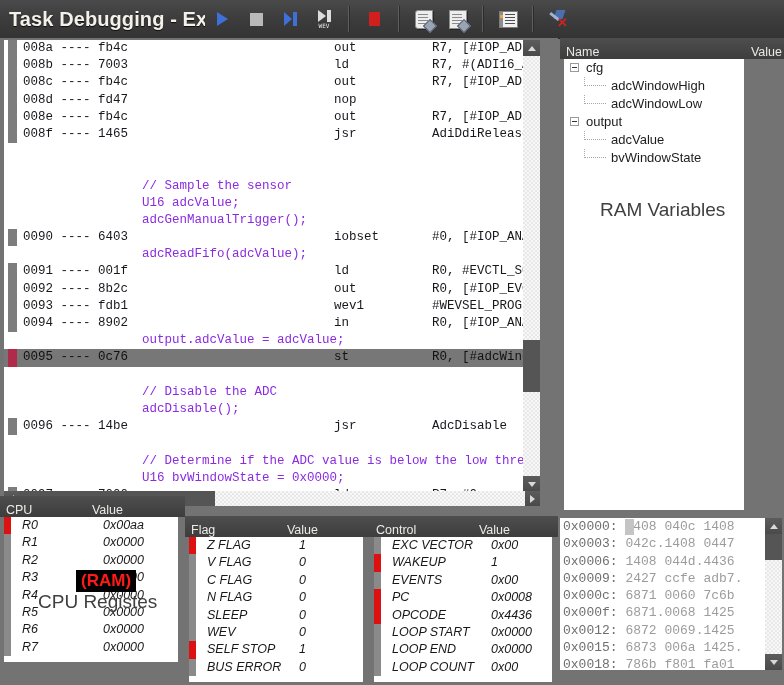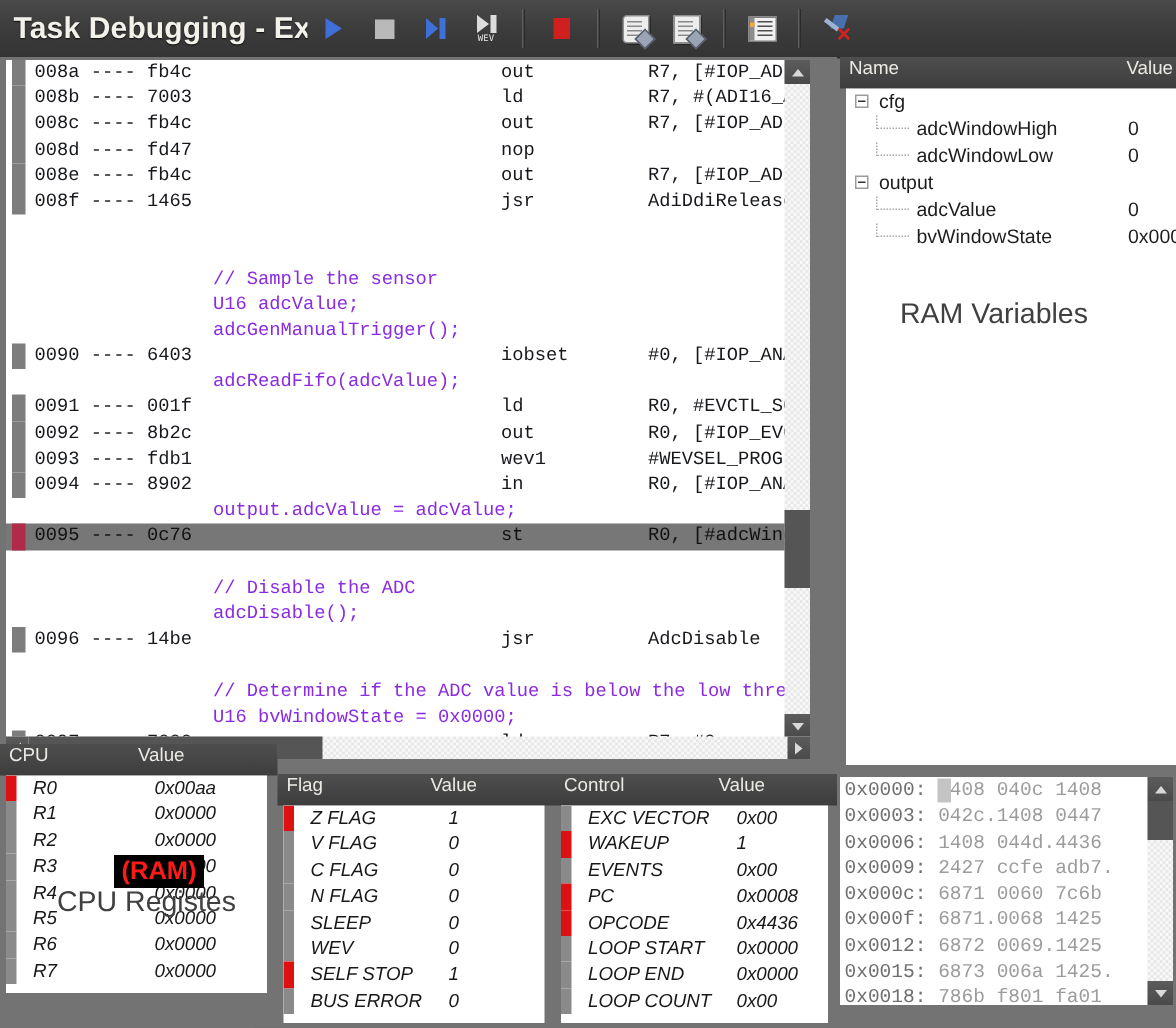--- a/index.html
+++ b/index.html
@@ -323,38 +323,38 @@
     position: absolute;
     box-sizing: border-box;
     background: #737373;
   }
   .panel-head {
     height: 21px;
     background: linear-gradient(#4e4e4e, #3d3d3d);
     color: #eceae4;
     font-size: 12.5px;
     display: flex;
-    align-items: flex-start;
+    align-items: flex-end;
     overflow: hidden;
     white-space: nowrap;
   }
   .panel-head .c1 { padding-left: 6px; flex: 1 1 auto; }
   .panel-head .c2 { flex: 0 0 auto; }
   .panel-body {
     background: #ffffff;
     position: relative;
     overflow: hidden;
   }
 
   
   .ram-panel { left: 560px; top: 38px; width: 224px; height: 472px; }
   .ram-panel .panel-head .c2 { padding-right: 2px; }
   .ram-panel .panel-body {
     margin: 0 0 0 4px;
-    width: 220px;
+    width: 180px;
     height: 451px;
   }
   .tree-row {
     position: relative;
     height: 18px;
     line-height: 18px;
     font-size: 13px;
     color: #1d1d1d;
     white-space: nowrap;
   }

